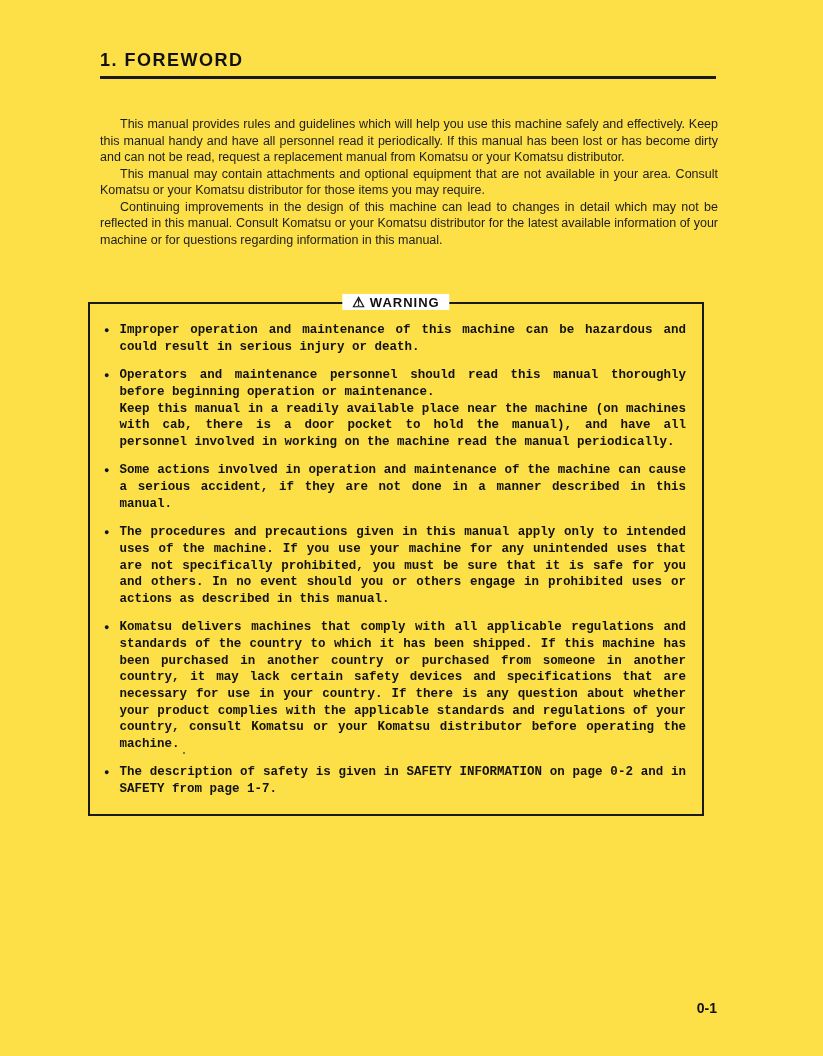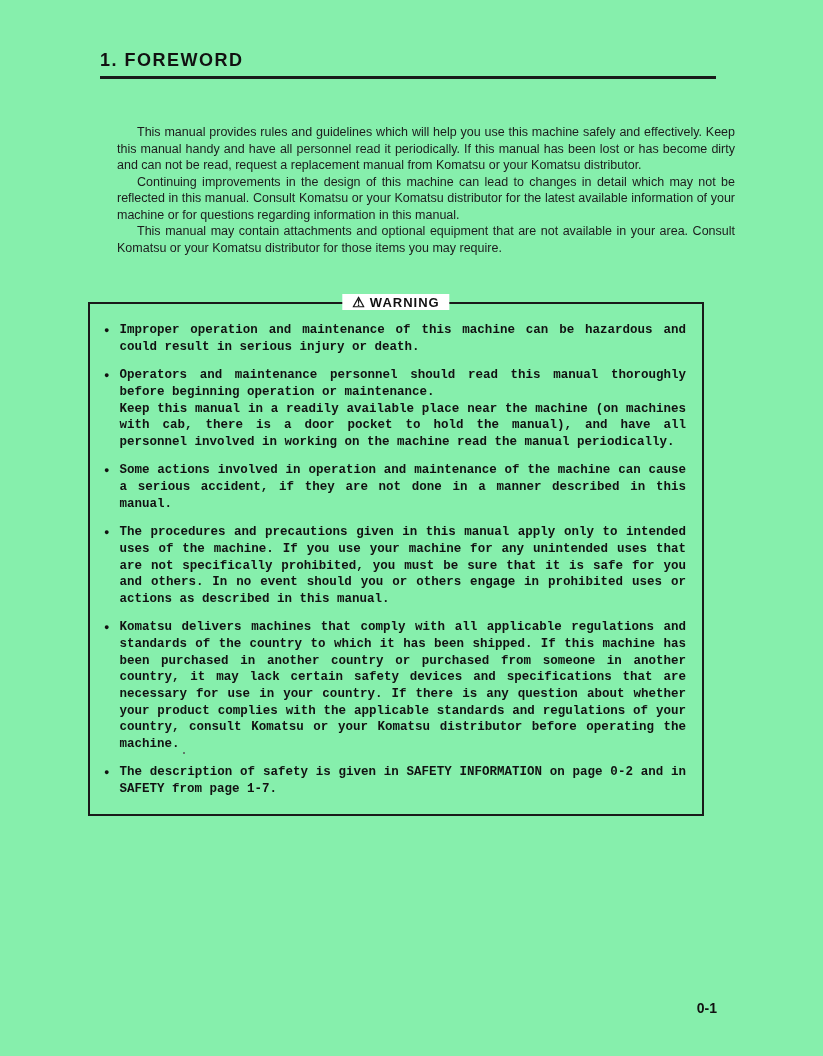--- a/index.html
+++ b/index.html
@@ -4,21 +4,21 @@
 <style>
   html, body {
     margin: 0;
     padding: 0;
     background: #ffffff;
   }
   .page {
     position: relative;
     width: 823px;
     height: 1056px;
-    background: #86efac;
+    background: #fde047;
     font-family: "Liberation Sans", sans-serif;
     color: #1c1c1c;
     overflow: hidden;
   }
   .heading {
     position: absolute;
     left: 100px;
     top: 50px;
     font-size: 18px;
     font-weight: bold;
@@ -29,26 +29,25 @@
     position: absolute;
     left: 100px;
     top: 76px;
     width: 616px;
     height: 2.5px;
     background: #1a1a1a;
   }
   .body-text {
     position: absolute;
     left: 100px;
-    top: 124px;
+    top: 116px;
     width: 618px;
     font-size: 12.5px;
     line-height: 1.32;
     text-align: justify;
-    margin-left: 17px;
   }
   .body-text p {
     margin: 0;
     text-indent: 20px;
   }
   .warning-box {
     position: absolute;
     left: 88px;
     top: 302px;
     width: 616px;
@@ -130,22 +129,22 @@
 </head>
 <body>
 
 <div class="page">
 
   <div class="heading">1. FOREWORD</div>
   <div class="heading-rule"></div>
 
   <div class="body-text">
     <p>This manual provides rules and guidelines which will help you use this machine safely and effectively. Keep this manual handy and have all personnel read it periodically. If this manual has been lost or has become dirty and can not be read, request a replacement manual from Komatsu or your Komatsu distributor.</p>
+    <p>This manual may contain attachments and optional equipment that are not available in your area. Consult Komatsu or your Komatsu distributor for those items you may require.</p>
     <p>Continuing improvements in the design of this machine can lead to changes in detail which may not be reflected in this manual. Consult Komatsu or your Komatsu distributor for the latest available information of your machine or for questions regarding information in this manual.</p>
-    <p>This manual may contain attachments and optional equipment that are not available in your area. Consult Komatsu or your Komatsu distributor for those items you may require.</p>
   </div>
 
   <div class="warning-box">
     <div class="warning-title">
       <span class="warning-icon">⚠</span><span>WARNING</span>
     </div>
 
     <div class="warn-item">
       <span class="bullet">●</span>
       <span class="warn-text">Improper operation and maintenance of this machine can be hazardous and could result in serious injury or death.</span>

